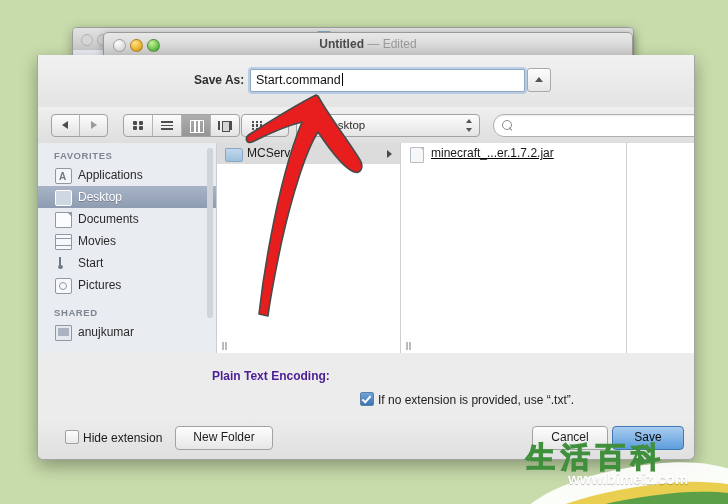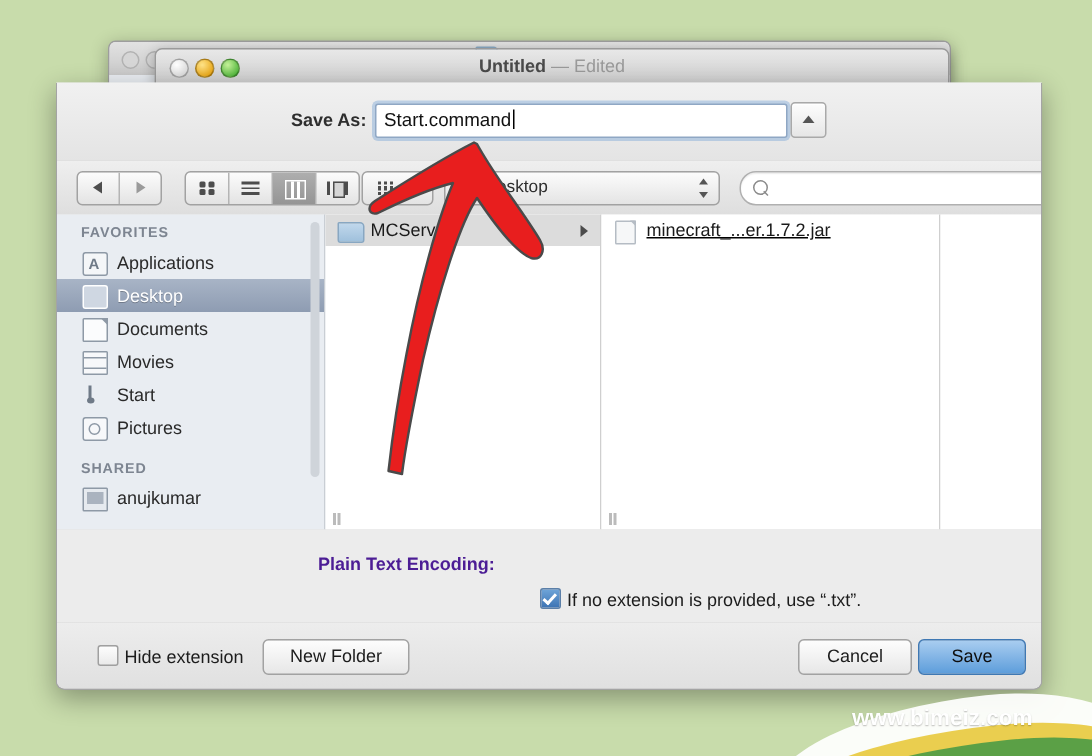--- a/index.html
+++ b/index.html
@@ -775,16 +775,17 @@
                C 246 144, 244 138, 250 134
                C 272 120, 298 104, 316 95
                Z"></path>
     </g>
   </svg>
 
   <div id="watermark">
     <div id="wm-swoosh1"></div>
     <div id="wm-swoosh2"></div>
     <div id="wm-swoosh3"></div>
+    <div id="wm-cn">生活百科</div>
     <div id="wm-url">www.bimeiz.com</div>
   </div>
 
 </div>
 
 </body></html>

